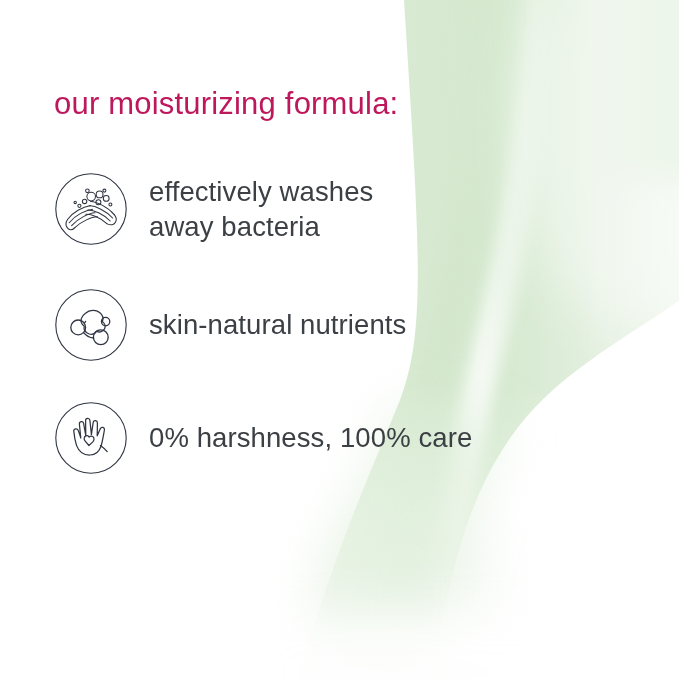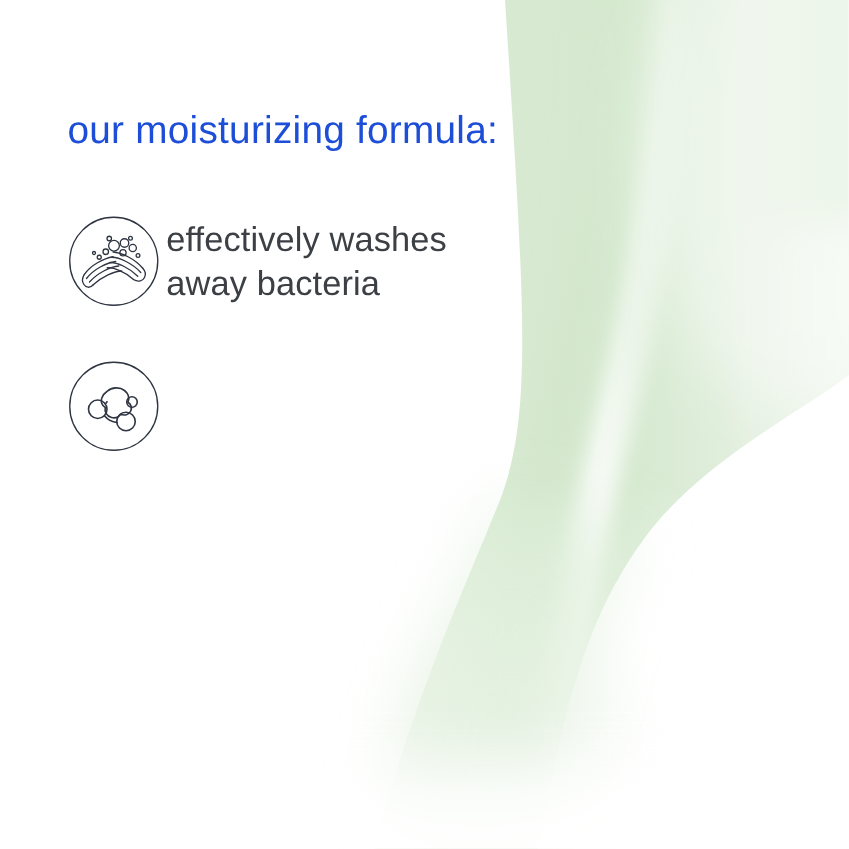--- a/index.html
+++ b/index.html
@@ -32,30 +32,30 @@
     z-index: 2;
   }
 
   .page-title {
     position: absolute;
     left: 54px;
     top: 86px;
     font-size: 31px;
     font-weight: 300;
     letter-spacing: 0.2px;
-    color: #1d4ed8;
+    color: #be185d;
     white-space: nowrap;
   }
 
   .feature-row {
     position: absolute;
     left: 54px;
     display: flex;
     align-items: center;
-    gap: 5px;
+    gap: 21px;
   }
   .feature-row.r1 { top: 172px; }
   .feature-row.r2 { top: 288px; }
   .feature-row.r3 { top: 401px; }
   .feature-row.r4 { top: 511px; }
 
   .icon-badge {
     width: 74px;
     height: 74px;
     flex: 0 0 74px;
@@ -220,18 +220,57 @@
 
             <circle cx="24.2" cy="39.4" r="7.4"></circle>
             <circle cx="46.8" cy="49.2" r="7.4"></circle>
             <circle cx="51.6" cy="33.6" r="4.2"></circle>
 
             <path d="M29.6 44.6 C32 47.6 35.4 49.6 39.6 50"></path>
             <path d="M30.8 34.6 L31.6 33.4"></path>
           </g>
         </svg>
       </div>
+      <div class="feature-text">skin-natural nutrients</div>
     </div>
 
+    <div class="feature-row r3">
+      <div class="icon-badge">
+        <svg viewBox="0 0 74 74" aria-hidden="true">
+          <circle cx="37" cy="37" r="35.2" fill="none" stroke="#2f3542" stroke-width="1.1"></circle>
+          <g fill="none" stroke="#2f3542" stroke-width="1.25" stroke-linecap="round" stroke-linejoin="round">
+
+            <path d="M22.6 44.6
+                     C21.2 40.4 20.2 34.4 19.8 30.4
+                     C19.5 27.6 23.2 26.8 24.2 29.4
+                     C25.1 31.8 26.2 35.2 26.8 37
+                     L25.4 23.2
+                     C25.1 20.4 29 19.6 29.6 22.4
+                     L31.8 34.6
+                     L31.6 19.6
+                     C31.5 16.7 35.6 16.6 35.9 19.4
+                     L37.4 33.6
+                     L39.2 21.4
+                     C39.6 18.7 43.4 19.1 43.4 21.9
+                     L43.2 34.8
+                     L46.4 27.6
+                     C47.5 25.2 51 26.4 50.4 29.2
+                     C49.4 34.4 48.4 41.2 47 45.2
+                     C45.2 50.4 41.6 53.8 36.2 54
+                     C30.4 54.2 25.2 51.4 22.6 44.6 Z"></path>
+
+            <path d="M46.4 44.6 C49.2 46.6 51.8 48.8 53.2 50.6"></path>
+
+            <path d="M31.2 40.2
+                     C29.6 38.4 29.9 35.8 31.8 34.9
+                     C33.2 34.2 34.6 34.9 35.2 36.1
+                     C36 35 37.6 34.7 38.8 35.6
+                     C40.5 36.9 40.4 39.5 38.6 41.1
+                     L34.9 44.5 Z"></path>
+          </g>
+        </svg>
+      </div>
+      <div class="feature-text">0% harshness, 100% care</div>
+    </div>
 
 
   </div>
 </div>
 
 </body></html>

